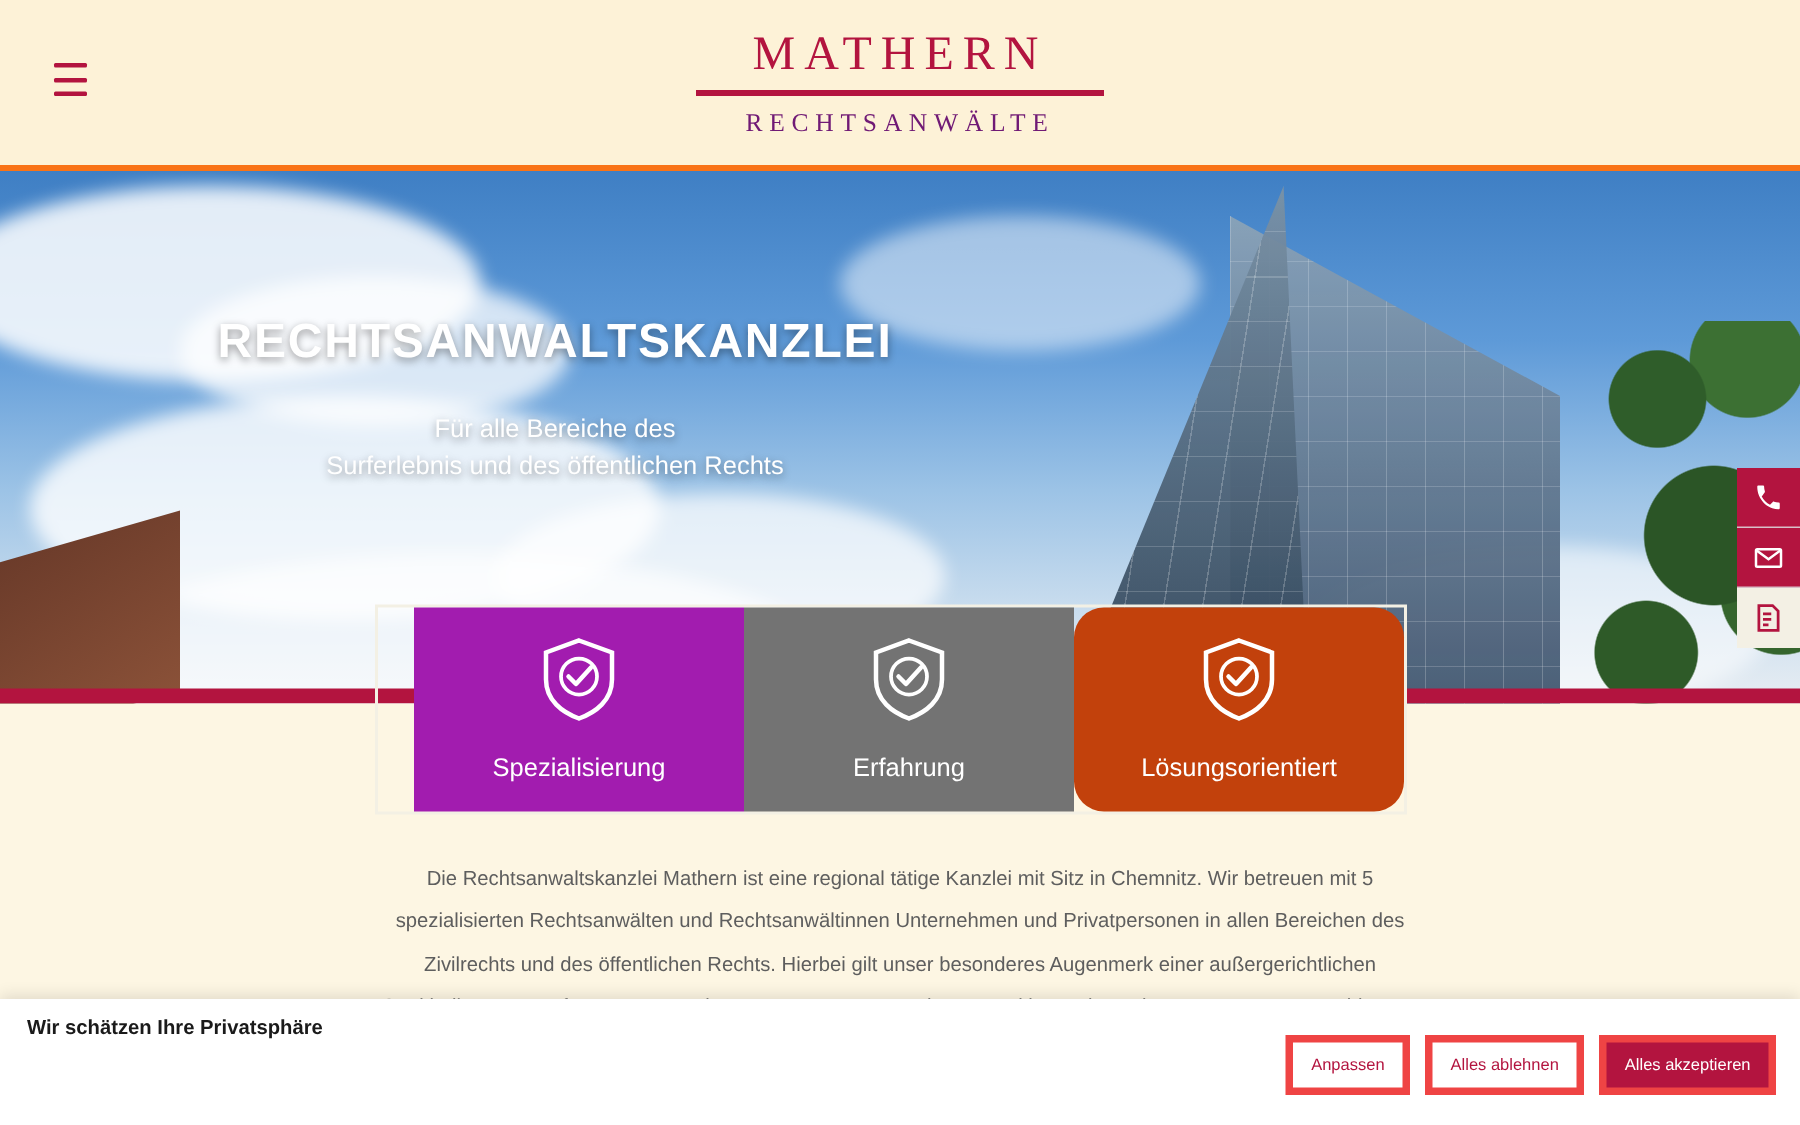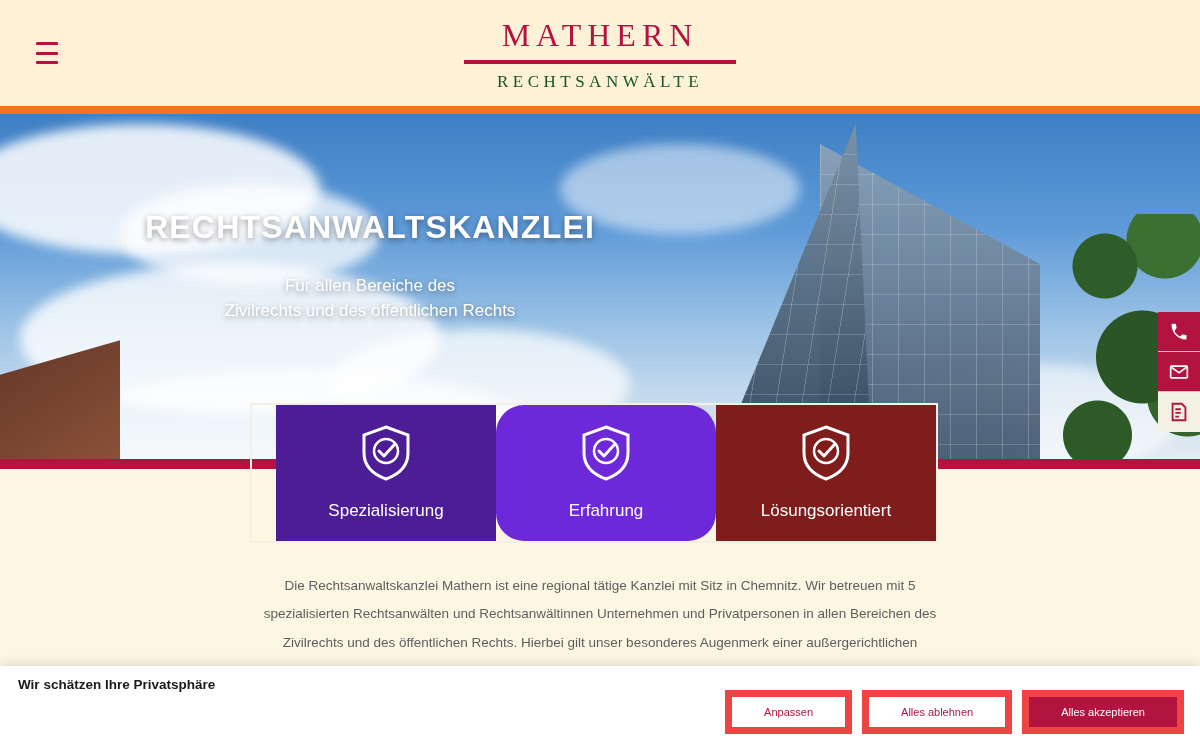--- a/index.html
+++ b/index.html
@@ -9,21 +9,21 @@
     overflow: hidden;
     background: #fdf6e3;
   }
   .page { position: relative; width: 1200px; height: 750px; overflow: hidden; }
 
   
   .header {
     position: relative;
     height: 114px;
     background: #fdf2d7;
-    border-bottom: 8px solid #f97316;
+    border-bottom: 4px solid #f97316;
     display: flex;
     align-items: center;
   }
   .burger {
     position: absolute;
     left: 36px; top: 42px;
     width: 24px; height: 22px;
     display: flex; flex-direction: column; justify-content: space-between;
     cursor: pointer;
   }
@@ -46,21 +46,21 @@
     line-height: 1.2;
   }
   .logo-rule {
     height: 4px; background: #b3143f;
     width: 272px; margin: 6px auto 8px;
   }
   .logo-sub {
     font-family: "Liberation Serif", serif;
     font-size: 17px;
     letter-spacing: 4.5px;
-    color: #14532d;
+    color: #701a75;
     text-transform: uppercase;
   }
 
   
   .hero {
     position: relative;
     height: 355px;
     overflow: hidden;
     background: linear-gradient(180deg,#3f7fc4 0%, #5e9ad8 32%, #9cc3e6 60%, #cfe0ef 85%, #e8eef3 100%);
   }
@@ -160,23 +160,23 @@
     border: 2px solid #f3f0e4;
     z-index: 6;
   }
   .card {
     flex: 1;
     display: flex; flex-direction: column;
     align-items: center; justify-content: center;
     color: #fff;
     cursor: pointer;
   }
-  .card.c-a { background: #4c1d95; margin-left: 24px; }
-  .card.c-b { background: #6d28d9; border-radius: 28px; }
-  .card.c-c { background: #7f1d1d; }
+  .card.c-a { background: #a21caf; margin-left: 24px; }
+  .card.c-b { background: #737373; }
+  .card.c-c { background: #c2410c; border-radius: 20px; }
   .card svg { margin-bottom: 16px; }
   .card-label { font-size: 17px; }
 
   
   .intro {
     position: absolute;
     left: 0; top: 572px;
     width: 1200px;
     padding: 0 250px;
     text-align: center;
@@ -220,22 +220,22 @@
     position: absolute; left: 18px; top: 34px;
     width: 850px;
     font-size: 10.5px; color: #333; line-height: 1.65;
   }
   .cookie-actions {
     position: absolute; right: 16px; top: 24px;
     display: flex; gap: 10px;
   }
   .btn {
     font-size: 11px;
-    padding: 9px 32px;
-    border: 7px solid #ef4444;
+    padding: 9px 12px;
+    border: 5px solid #ef4444;
     background: #fff;
     color: #b3143f;
     cursor: pointer;
     white-space: nowrap;
   }
   .btn.primary { background: #b3143f; color: #fff; }
 </style>
 </head>
 <body>
 
@@ -270,22 +270,22 @@
       <div class="bld-face bld-a">
         <div class="bld-grid"></div>
       </div>
     </div>
     <div class="tree"></div>
     <div class="roof-left"></div>
 
     <div class="hero-text">
       <div class="hero-title">RECHTSANWALTSKANZLEI</div>
       <div class="hero-sub">
-        <div>Für allen Bereiche des</div>
-        <div>Zivilrechts und des öffentlichen Rechts</div>
+        <div>Für alle Bereiche des</div>
+        <div>Surferlebnis und des öffentlichen Rechts</div>
       </div>
     </div>
 
     <div class="hero-bottom-band"></div>
   </div>
 
   <div class="cards">
     <div class="card c-a">
       <span>
         <svg width="50" height="56" viewBox="0 0 50 56">

